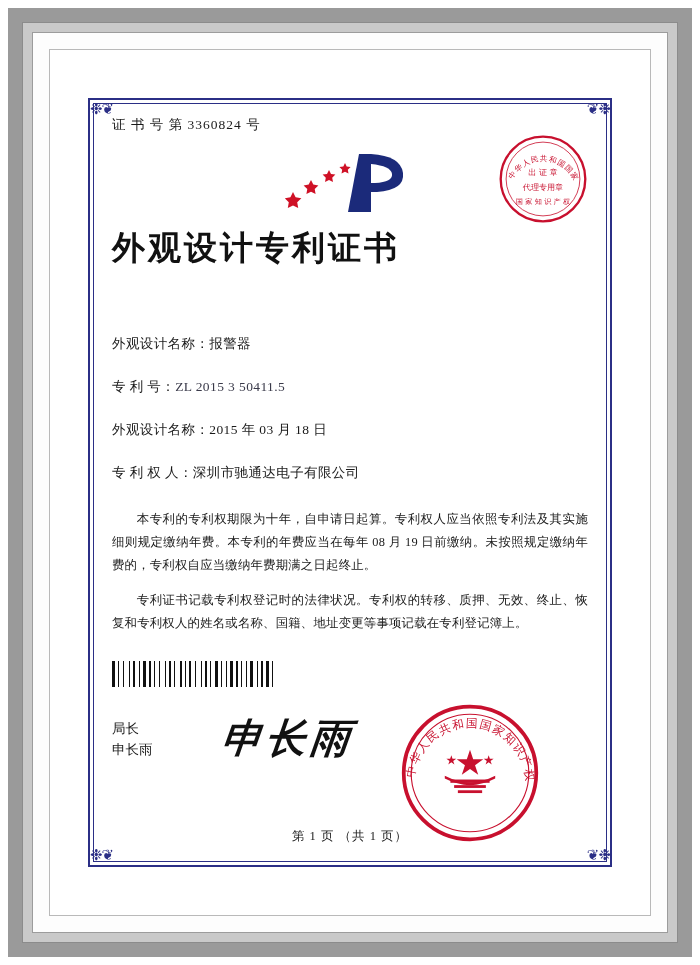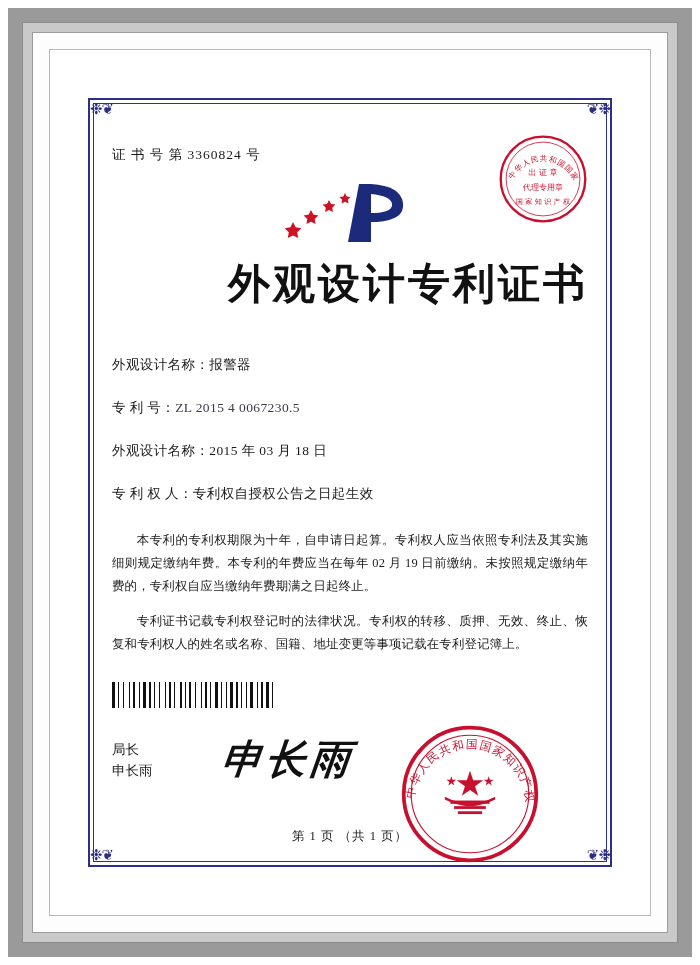--- a/index.html
+++ b/index.html
@@ -91,50 +91,49 @@
   
   .content {
     position: absolute;
     left: 62px; top: 66px; right: 62px; bottom: 66px;
   }
 
   .cert-no {
     font-size: 13.5px;
     color: #1a1a1a;
     letter-spacing: 1px;
-    margin-top: 30px;
   }
 
   
   .logo-wrap {
     position: relative;
     height: 84px;
     margin-top: 6px;
   }
   .logo {
     position: absolute;
     left: 50%;
     top: 0;
     transform: translateX(-50%);
     width: 130px;
     height: 80px;
   }
 
   .doc-title {
-    text-align: right;
+    text-align: left;
     font-family: "DejaVu Sans", "Liberation Sans", sans-serif;
     font-weight: bold;
-    font-size: 42px;
+    font-size: 33px;
     letter-spacing: 3px;
     color: #111;
     margin-top: 2px;
   }
 
   .fields {
-    margin-top: 44px;
+    margin-top: 64px;
   }
   .field {
     font-size: 13.5px;
     color: #1a1a1a;
     margin-bottom: 25px;
     letter-spacing: 0.4px;
   }
   .field .lbl { display: inline-block; }
   .field .val { }
   .val-light { color: #3a3a4a; }
@@ -273,32 +272,32 @@
               </svg>
             </div>
 
             <div class="doc-title">外观设计专利证书</div>
 
             <div class="fields">
               <div class="field">
                 <span class="lbl">外观设计名称：</span><span class="val">报警器</span>
               </div>
               <div class="field">
-                <span class="lbl">专  利  号：</span><span class="val val-light">ZL 2015 4 0067230.5</span>
+                <span class="lbl">专  利  号：</span><span class="val val-light">ZL 2015 3 50411.5</span>
               </div>
               <div class="field">
                 <span class="lbl">外观设计名称：</span><span class="val">2015 年 03 月 18 日</span>
               </div>
               <div class="field">
-                <span class="lbl">专 利 权 人：</span><span class="val">专利权自授权公告之日起生效</span>
+                <span class="lbl">专 利 权 人：</span><span class="val">深圳市驰通达电子有限公司</span>
               </div>
             </div>
 
             <div class="paragraphs">
-              <p class="para">本专利的专利权期限为十年，自申请日起算。专利权人应当依照专利法及其实施细则规定缴纳年费。本专利的年费应当在每年 02 月 19 日前缴纳。未按照规定缴纳年费的，专利权自应当缴纳年费期满之日起终止。</p>
+              <p class="para">本专利的专利权期限为十年，自申请日起算。专利权人应当依照专利法及其实施细则规定缴纳年费。本专利的年费应当在每年 08 月 19 日前缴纳。未按照规定缴纳年费的，专利权自应当缴纳年费期满之日起终止。</p>
               <p class="para">专利证书记载专利权登记时的法律状况。专利权的转移、质押、无效、终止、恢复和专利权人的姓名或名称、国籍、地址变更等事项记载在专利登记簿上。</p>
             </div>
 
             <div class="barcode" id="barcode">
                 <i style="width: 3px;"></i>
                 <i style="width: 1px; background: transparent;"></i>
                 <i style="width: 1px;"></i>
                 <i style="width: 2px; background: transparent;"></i>
                 <i style="width: 1px;"></i>
                 <i style="width: 3px; background: transparent;"></i>

